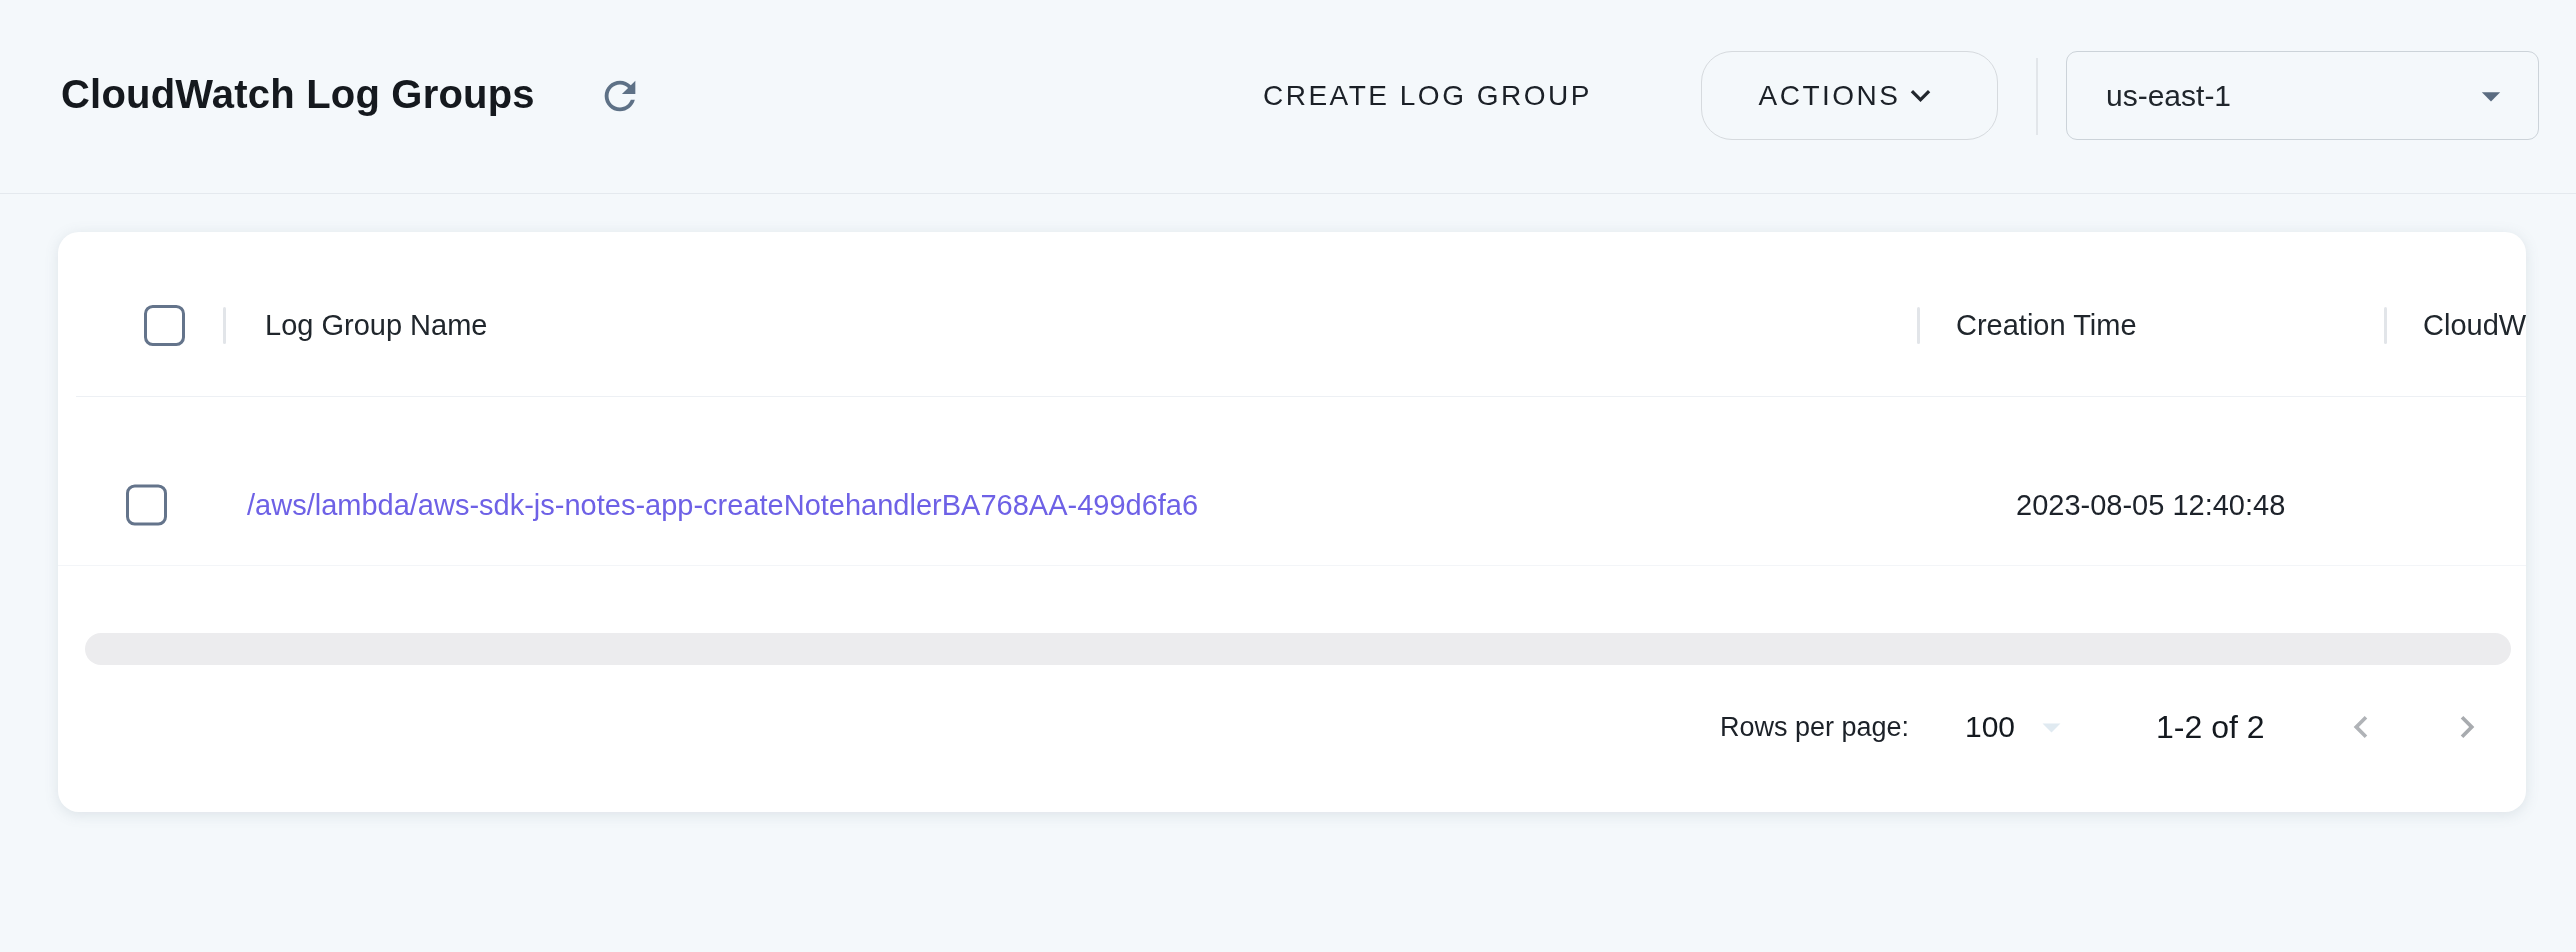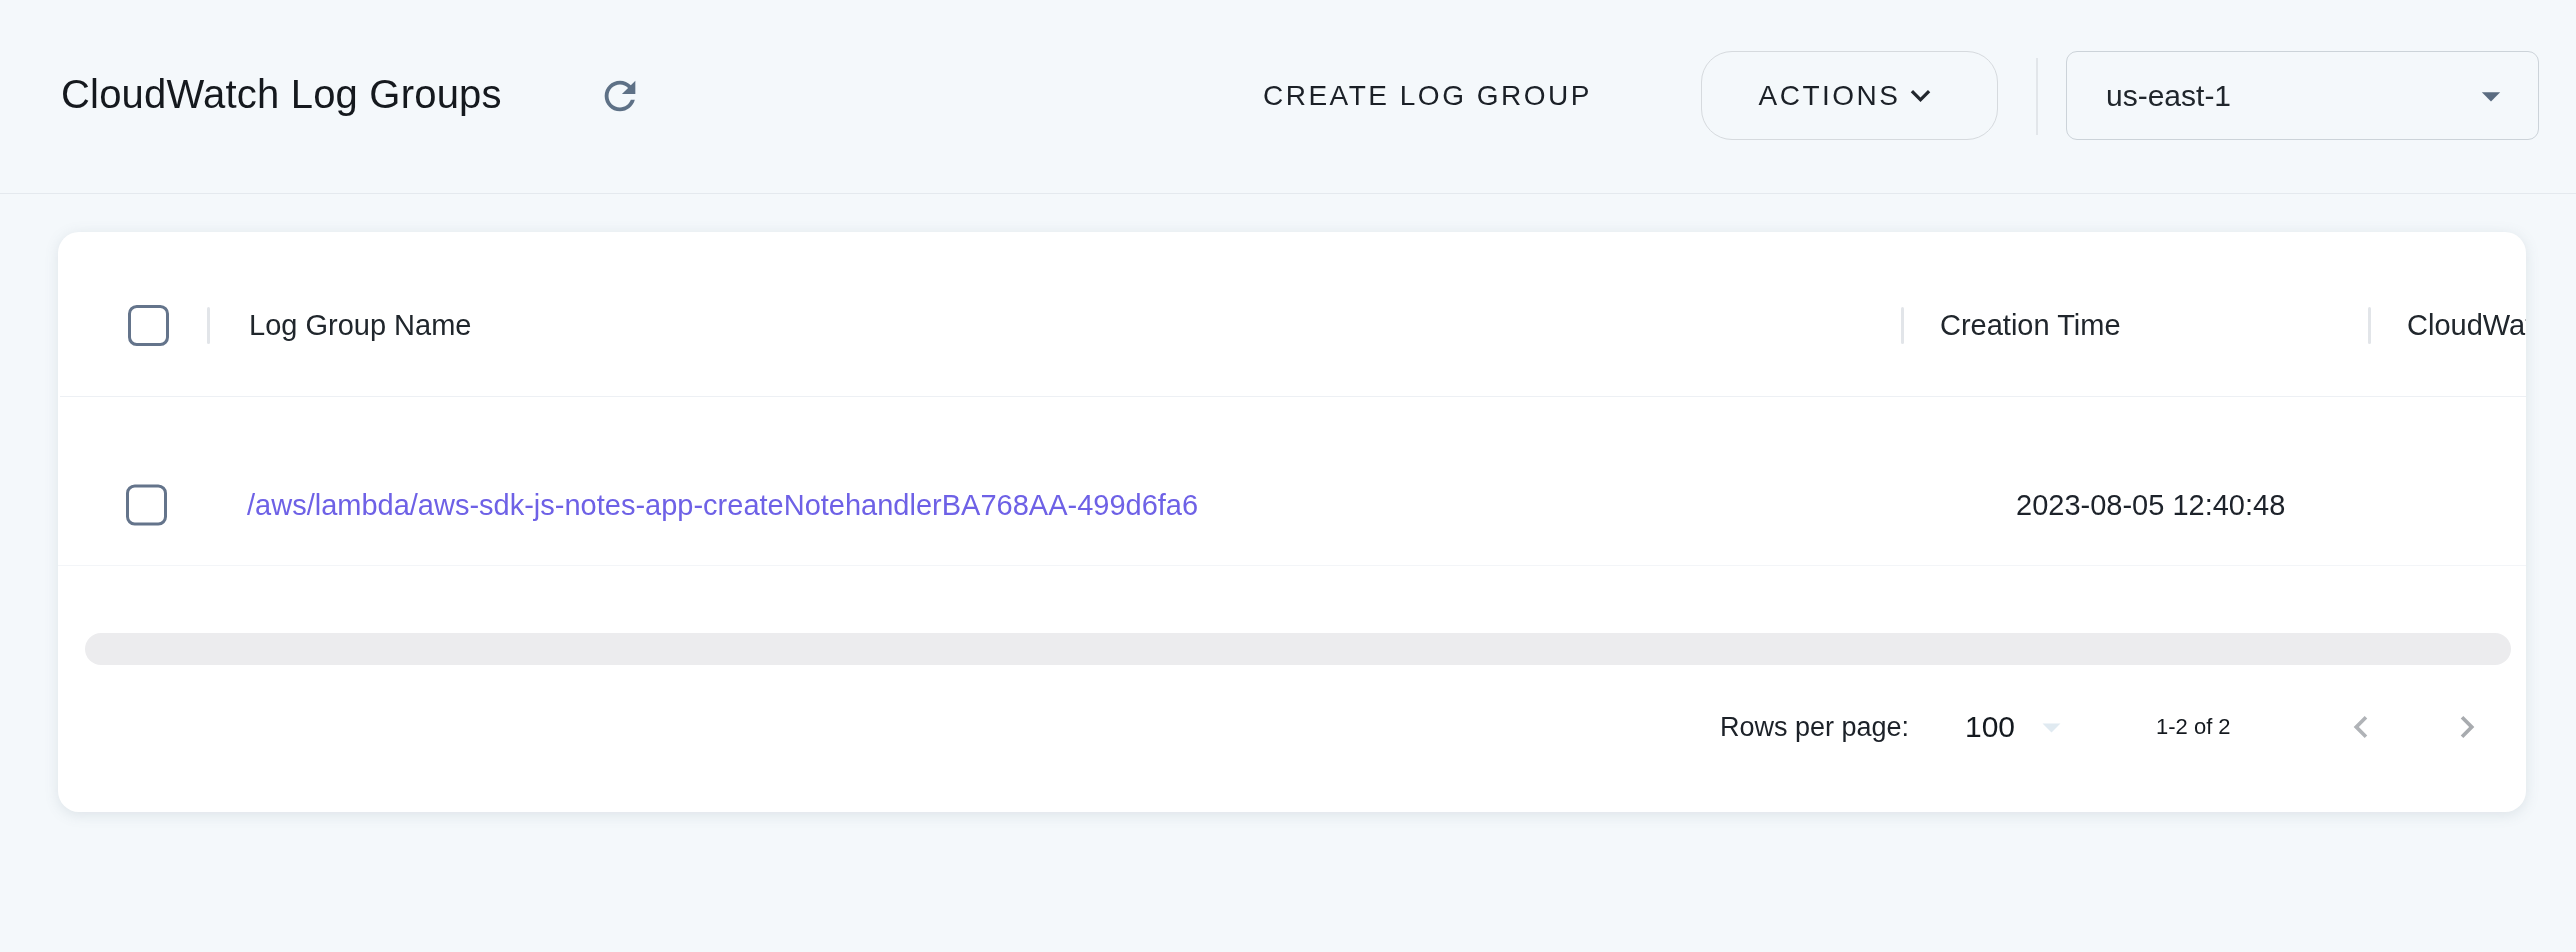--- a/index.html
+++ b/index.html
@@ -12,21 +12,21 @@
   }
   button{background:none;border:none;padding:0;cursor:pointer;font-family:inherit;}
 
   
   .app-header{
     position:absolute;top:0;left:0;width:2576px;height:193px;
     border-bottom:1.9px solid #e4e9ee;background:#f4f8fb;
   }
   .page-title{
     position:absolute;left:61px;top:96px;transform:translateY(-54%);
-    font-size:40px;font-weight:400;color:#15191e;letter-spacing:0.2px;
+    font-size:40px;font-weight:700;color:#15191e;letter-spacing:0.2px;
     white-space:nowrap;margin:0;
   }
   .refresh-btn{position:absolute;left:597px;top:96px;transform:translateY(-50%);line-height:0;}
   .text-btn{
     position:absolute;left:1263px;top:96px;transform:translateY(-50%);
     font-size:28px;font-weight:500;letter-spacing:2.5px;color:#1b2027;white-space:nowrap;
   }
   .outlined-btn{
     position:absolute;left:1701px;top:51px;width:297px;height:89px;
     border:1.9px solid #d6dade;border-radius:31px;box-sizing:border-box;
@@ -45,21 +45,21 @@
   }
   .region-select svg{position:absolute;right:25px;top:50%;transform:translateY(-50%);}
 
   
   .card{
     position:absolute;left:58px;top:232px;width:2468px;height:580px;
     background:#ffffff;border-radius:21px;
     box-shadow:0 2.9px 13.5px rgba(96,112,128,0.15);
     overflow:hidden;
   }
-  .thead{position:absolute;top:0;left:2px;right:0;height:164px;border-bottom:1.9px solid #edf0f4;}
+  .thead{position:absolute;top:0;left:18px;right:0;height:164px;border-bottom:1.9px solid #edf0f4;}
   .col-label{
     position:absolute;top:94px;transform:translateY(-52%);
     font-size:29px;font-weight:500;color:#20262c;white-space:nowrap;
   }
   .colsep{position:absolute;top:75px;width:2.9px;height:37px;background:#e2e5e9;border-radius:1.9px;}
   .checkbox{
     position:absolute;left:68px;width:41px;height:41px;box-sizing:border-box;
     border:3.9px solid #64748b;border-radius:8.7px;background:#fff;cursor:pointer;
   }
   .thead .checkbox{top:73px;}
@@ -80,21 +80,21 @@
     border-radius:16.4px;background:#ececee;cursor:pointer;
   }
 
   
   .pg-label{position:absolute;left:1662px;top:495px;transform:translateY(-50%);
     font-size:27px;color:#1c2128;white-space:nowrap;}
   .pg-value{position:absolute;left:1907px;top:495px;transform:translateY(-50%);
     font-size:30px;color:#14191f;white-space:nowrap;cursor:pointer;}
   .pg-value-arrow{position:absolute;left:1972px;top:495px;transform:translateY(-50%);line-height:0;cursor:pointer;}
   .pg-range{position:absolute;left:2098px;top:495px;transform:translateY(-50%);
-    font-size:22px;color:#14191f;white-space:nowrap;}
+    font-size:32px;color:#14191f;white-space:nowrap;}
   .pg-btn{position:absolute;top:495px;transform:translateY(-50%);width:54px;height:54px;
     display:flex;align-items:center;justify-content:center;border-radius:50%;}
   .pg-prev{left:2276px;}
   .pg-next{left:2382px;}
 </style>
 </head>
 <body>
 
 <div>
 

